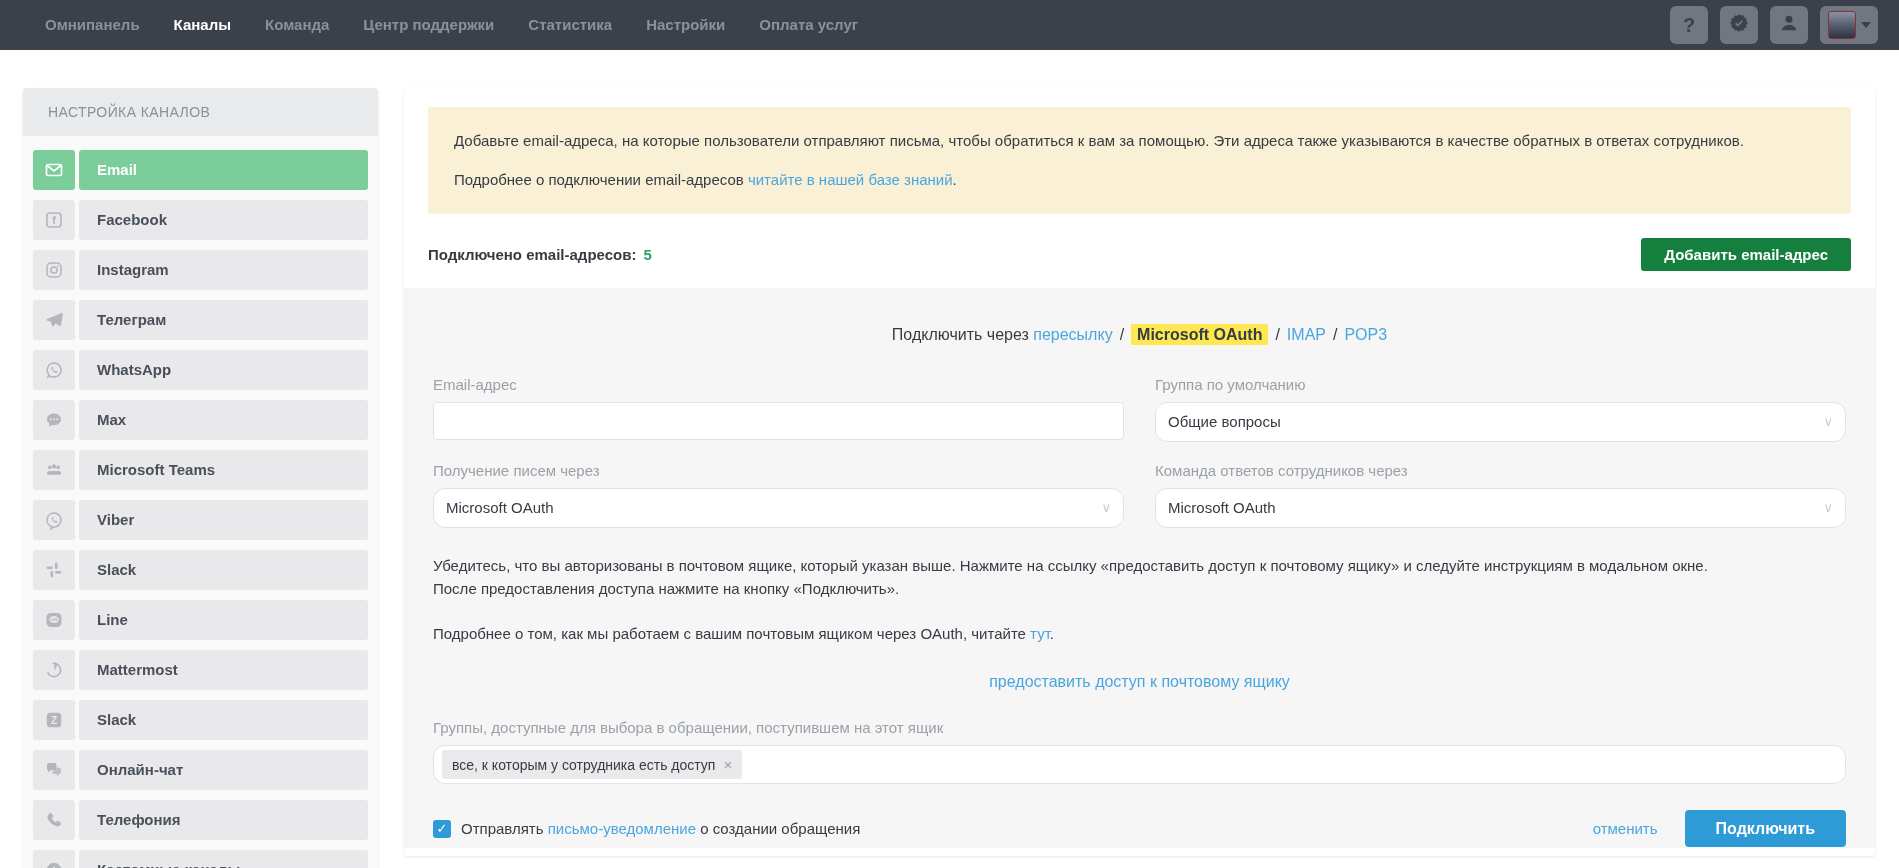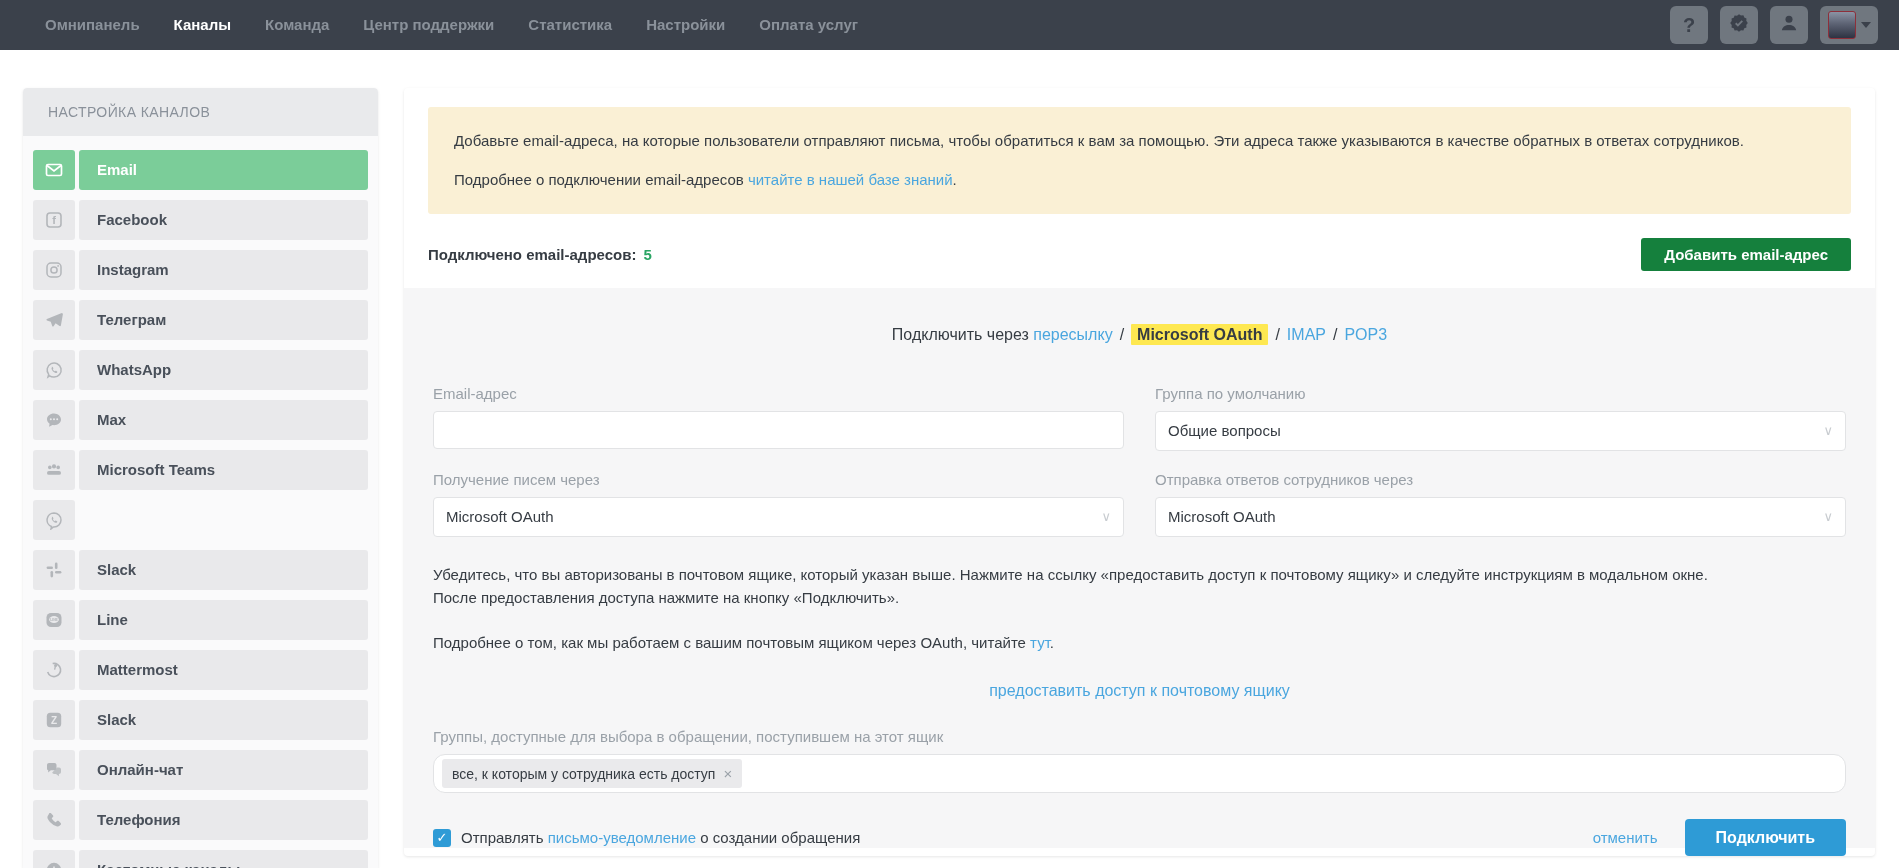--- a/index.html
+++ b/index.html
@@ -88,31 +88,31 @@
   .gray-section{
     margin-top:17px;background:#f6f6f7;
     padding:24px 29px 0 29px;height:560px;box-sizing:border-box;
   }
   .tabs-row{text-align:center;font-size:16px;color:#363c43;margin-top:14px;}
   .tabs-row .sep{margin:0 7px;color:#363c43;}
   .tab-active{
     background:#fee851;font-weight:700;color:#363c43;padding:2px 6px;border-radius:1px;
   }
   .form-grid{
-    margin-top:41px;display:grid;grid-template-columns:1fr 1fr;
+    margin-top:32px;display:grid;grid-template-columns:1fr 1fr;
     column-gap:31px;row-gap:20px;
   }
   .field-label{font-size:15px;color:#9aa1a8;margin-bottom:9px;}
   .text-input{
     width:100%;height:38px;box-sizing:border-box;border:1px solid #e2e3e5;
     border-radius:4px;background:#fff;font-size:15px;color:#363c43;
     padding:0 12px;font-family:inherit;outline:none;
   }
   .select{
-    height:38px;border:1px solid #e2e3e5;border-radius:4px;background:#fff;
+    height:38px;border:1px solid #e2e3e5;border-radius:12px;background:#fff;
     display:flex;align-items:center;padding:0 12px;font-size:15px;color:#363c43;
     cursor:pointer;
   }
   .select .chev{margin-left:auto;color:#c8ccd0;font-size:13px;}
   .note{margin:26px 0 0 0;font-size:15px;line-height:1.55;color:#363c43;max-width:1320px;}
   .note + .note{margin-top:22px;}
   .grant-row{margin-top:28px;text-align:center;font-size:16px;}
   .groups-label{margin-top:28px;font-size:15px;color:#9aa1a8;}
   .tag-input{
     margin-top:9px;min-height:38px;box-sizing:border-box;border:1px solid #e2e3e5;
@@ -254,20 +254,21 @@
       <span class="sb-label">Microsoft Teams</span>
     </div>
 
     <div class="sb-item">
       <span class="sb-icon">
         <svg viewBox="0 0 20 20" fill="none" stroke="currentColor" stroke-width="1.5">
             <path d="M10 3a7 7 0 00-2.5 13.5L7 19l2.4-2H10a7 7 0 000-14z"></path>
             <path fill="currentColor" stroke="none" d="M7.7 6.9c.3-.3.8-.25 1 .08l.65.95c.16.25.12.58-.09.79l-.42.42c.34.77 1.28 1.71 2.05 2.05l.42-.42c.21-.21.54-.25.79-.09l.95.65c.33.22.38.72.08 1-.43.43-1.03.66-1.6.48-1.8-.58-3.22-2-3.8-3.8-.18-.57.05-1.17.48-1.6z"></path>
           </svg>
       </span>
+      <span class="sb-label">Viber</span>
     </div>
 
     <div class="sb-item">
       <span class="sb-icon">
         <svg viewBox="0 0 20 20" fill="currentColor">
             <rect x="10.9" y="2.6" width="2.6" height="6.4" rx="1.3"></rect>
             <rect x="6.5" y="11" width="2.6" height="6.4" rx="1.3"></rect>
             <rect x="2.6" y="6.5" width="6.4" height="2.6" rx="1.3"></rect>
             <rect x="11" y="10.9" width="6.4" height="2.6" rx="1.3"></rect>
           </svg>
@@ -371,21 +372,21 @@
         </div>
       </div>
       <div>
         <div class="field-label">Получение писем через</div>
         <div class="select">
           <span>Microsoft OAuth</span>
           <span class="chev">∨</span>
         </div>
       </div>
       <div>
-        <div class="field-label">Отправка ответов сотрудников через</div>
+        <div class="field-label">Команда ответов сотрудников через</div>
         <div class="select">
           <span>Microsoft OAuth</span>
           <span class="chev">∨</span>
         </div>
       </div>
     </div>
 
     <p class="note">Убедитесь, что вы авторизованы в почтовом ящике, который указан выше. Нажмите на ссылку «предоставить доступ к почтовому ящику» и следуйте инструкциям в модальном окне. После предоставления доступа нажмите на кнопку «Подключить».</p>
     <p class="note"><span>Подробнее о том, как мы работаем с вашим почтовым ящиком через OAuth, читайте </span><a class="link">тут</a><span>.</span></p>
 

